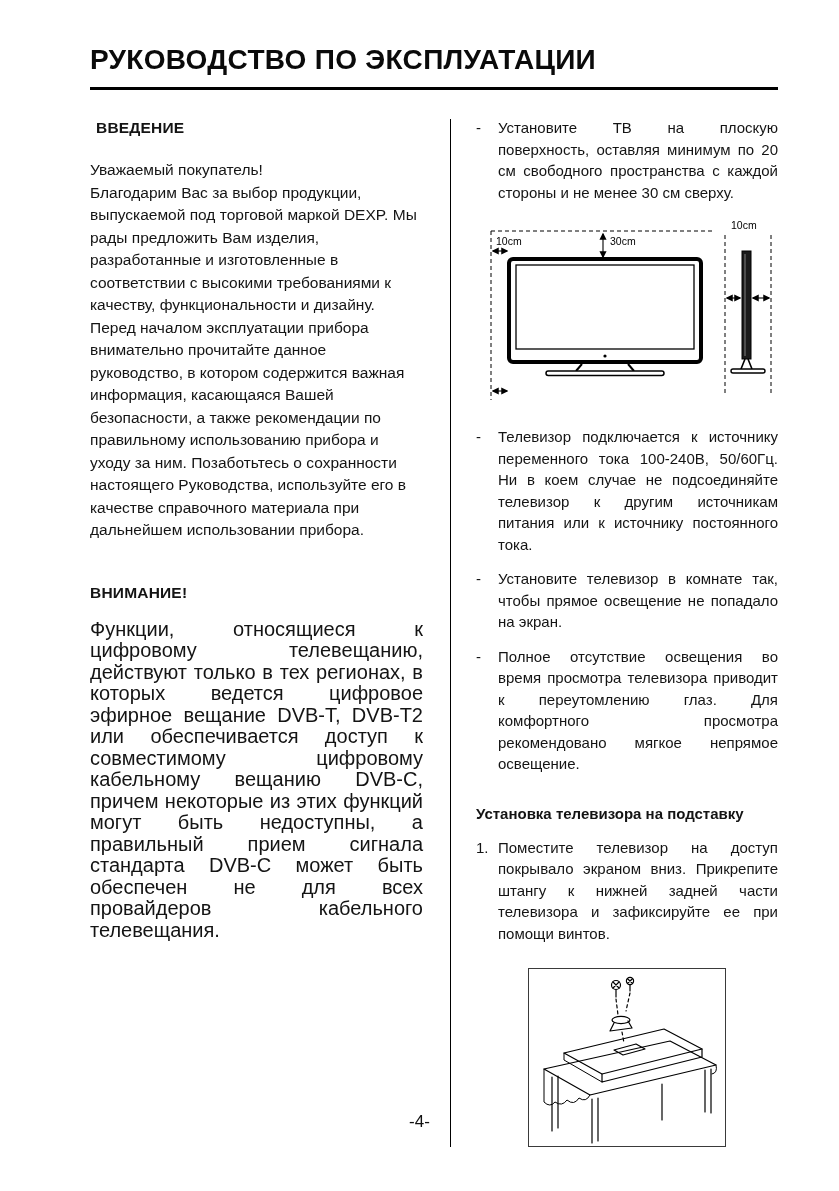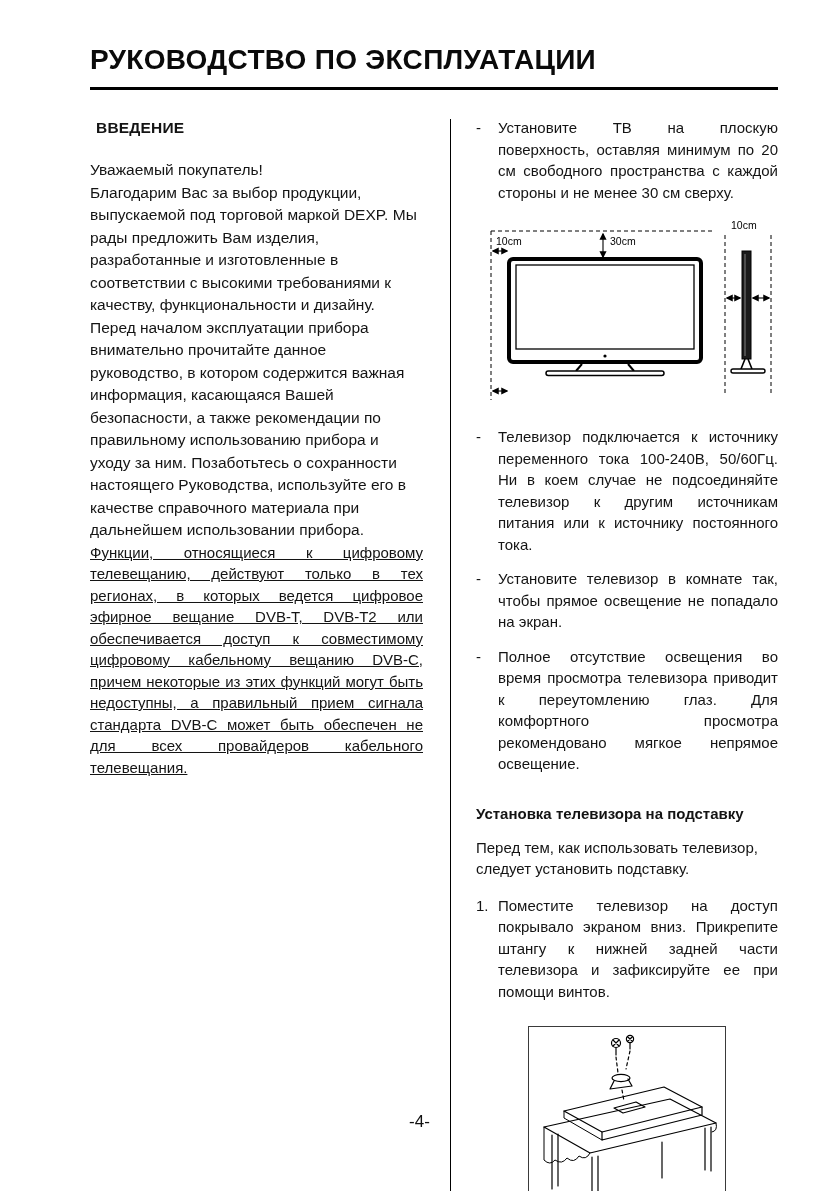--- a/index.html
+++ b/index.html
@@ -14,21 +14,21 @@
   .columns { display:flex; margin-top:27px;gap:12px; }
   .col-left { width:333px; flex:none; }
   .col-divider { width:1px; background:#000; margin:2px 13px 0 15px; flex:none; }
   .col-right { flex:1; min-width:0; }
 
   .h-sec { font-size:15.5px; font-weight:bold; letter-spacing:.2px; }
   .h-sec.intro { margin:2px 0 22px 6px; }
   .body-text { font-size:15.5px; line-height:22.5px; }
   .intro-body { white-space:pre-line; }
   .h-sec.attention { margin:42px 0 17px 0; }
-  .attention-body { text-align:justify; font-size:15px; line-height:21.5px;text-decoration:underline; }
+  .attention-body { text-align:justify; font-size:20px; line-height:21.5px; }
 
   .col-right .h-sec.install { margin:2px 0 18px 0; }
   .bullet { display:flex; font-size:15px; line-height:21.5px; margin-bottom:13px; }
   .bullet .marker { width:22px; flex:none; }
   .bullet p { flex:1; text-align:justify; }
 
   figure.clearance { margin:15px 0 18px 8px; width:292px; }
   figure.stand { width:198px; margin:24px auto 0; border:1px solid #3a3a3a; padding:4px 1px 1px 1px; background:#fff; }
 
   .h-sub { font-size:15px; font-weight:bold; margin:30px 0 15px 0; }
@@ -51,20 +51,21 @@
       <h1 class="doc-title">РУКОВОДСТВО ПО ЭКСПЛУАТАЦИИ</h1>
       <div class="title-rule"></div>
     </header>
 
     <div class="columns">
 
       <section class="col-left">
         <h2 class="h-sec intro">ВВЕДЕНИЕ</h2>
         <p class="body-text intro-body">Уважаемый покупатель!
 Благодарим Вас за выбор продукции, выпускаемой под торговой маркой DEXP. Мы рады предложить Вам изделия, разработанные и изготовленные в соответствии с высокими требованиями к качеству, функциональности и дизайну. Перед началом эксплуатации прибора внимательно прочитайте данное руководство, в котором содержится важная информация, касающаяся Вашей безопасности, а также рекомендации по правильному использованию прибора и уходу за ним. Позаботьтесь о сохранности настоящего Руководства, используйте его в качестве справочного материала при дальнейшем использовании прибора.</p>
+        <h2 class="h-sec attention">ВНИМАНИЕ!</h2>
         <p class="attention-body">Функции, относящиеся к цифровому телевещанию, действуют только в тех регионах, в которых ведется цифровое эфирное вещание DVB-T, DVB-T2 или обеспечивается доступ к совместимому цифровому кабельному вещанию DVB-C, причем некоторые из этих функций могут быть недоступны, а правильный прием сигнала стандарта DVB-C может быть обеспечен не для всех провайдеров кабельного телевещания.</p>
       </section>
 
       <div class="col-divider"></div>
 
       <section class="col-right">
 
         <div class="bullet">
           <span class="marker">-</span>
           <p>Установите ТВ на плоскую поверхность, оставляя минимум по 20 см свободного пространства с каждой стороны и не менее 30 см сверху.</p>
@@ -120,21 +121,20 @@
           <span class="marker">-</span>
           <p>Установите телевизор в комнате так, чтобы прямое освещение не попадало на экран.</p>
         </div>
 
         <div class="bullet">
           <span class="marker">-</span>
           <p>Полное отсутствие освещения во время просмотра телевизора приводит к переутомлению глаз. Для комфортного просмотра рекомендовано мягкое непрямое освещение.</p>
         </div>
 
         <h3 class="h-sub">Установка телевизора на подставку</h3>
-        <p class="plain">Перед тем, как использовать телевизор, следует установить подставку.</p>
 
         <div class="step">
           <span class="num">1.</span>
           <p>Поместите телевизор на доступ покрывало экраном вниз. Прикрепите штангу к нижней задней части телевизора и зафиксируйте ее при помощи винтов.</p>
         </div>
 
         <figure class="stand">
           <svg width="194" height="172" viewBox="0 0 194 172">
             <g stroke="#000" fill="none" stroke-width="1.2" stroke-linejoin="round" stroke-linecap="round">
               <g>

